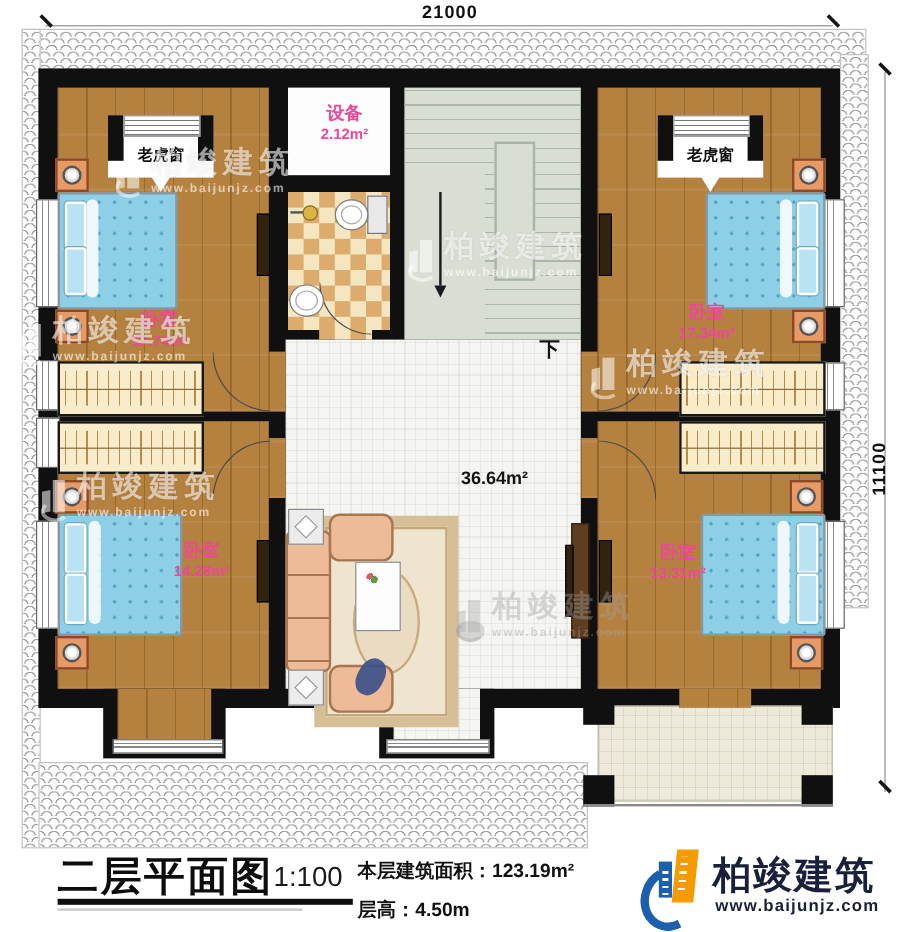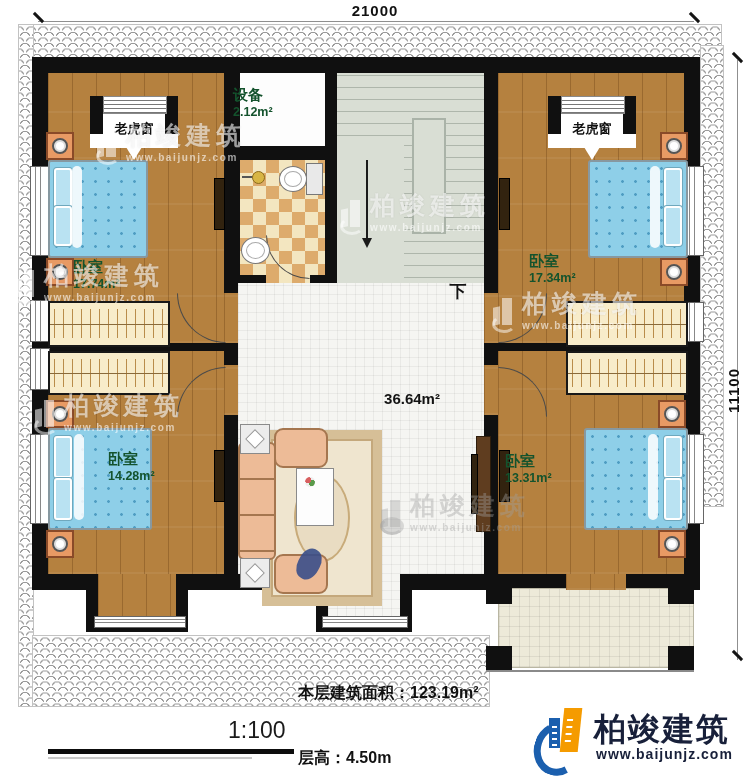--- a/index.html
+++ b/index.html
@@ -101,21 +101,21 @@
 
   
   .dormer-box{background:#fff;}
   .dormer-post{background:#101010;}
   .dormer-glass{background:#fff;border:1px solid #888;
     background-image:repeating-linear-gradient(180deg, rgba(0,0,0,0) 0 3px, #777 3px 4px);}
   .dormer-tail{width:0;height:0;border-left:8px solid rgba(0,0,0,0);border-right:8px solid rgba(0,0,0,0);border-top:13px solid #fff;}
   .dormer-label{font-weight:bold;font-size:13px;color:#111;text-align:center;}
 
   
-  .rlabel{color:#14532d;line-height:1.25;}
+  .rlabel{text-align:center;color:#ec4899;line-height:1.25;}
   .rname{display:block;font-weight:bold;font-size:15px;}
   .rarea{display:block;font-weight:bold;font-size:12.5px;}
   .biglabel{font-weight:bold;color:#131313;text-align:center;}
 
   
   .spine{background:#d9ded4;border:2px solid #aab3a8;}
   .arrowhead{width:0;height:0;border-left:5px solid rgba(0,0,0,0);border-right:5px solid rgba(0,0,0,0);border-top:10px solid #1a1a1a;}
 
   
   .dimline{background:#8f8f8f;}
@@ -361,24 +361,25 @@
   <div class="abs wm gray" style="left:380px;top:492px;">
     <span class="glyph">
         <i class="g1"></i>
         <i class="g2"></i>
         <i class="g3"></i>
       </span>
     <span class="txt"><span class="wm-name">柏竣建筑</span><br>
     <span class="wm-site">www.baijunjz.com</span></span>
   </div>
 
+  <div class="abs tb-title" style="left:48px;top:708px;">二层平面图</div>
   <div class="abs" style="left:48px;top:749px;width:246px;height:5px;background:#0d0d0d;"></div>
   <div class="abs" style="left:48px;top:757px;width:204px;height:2px;background:#c9c9c9;"></div>
   <div class="abs tb-scale" style="left:228px;top:717px;">1:100</div>
-  <div class="abs tb-row" style="left:298px;top:683px;">
+  <div class="abs tb-row" style="left:298px;top:716px;">
     <span>本层建筑面积：</span><span>123.19m²</span>
   </div>
   <div class="abs tb-row" style="left:298px;top:748px;">
     <span>层高：</span><span>4.50m</span>
   </div>
   <div class="abs blogo" style="left:534px;top:706px;">
     <span class="swoosh"></span>
       <span class="bblue"></span>
       <span class="borange"></span>
   </div>

